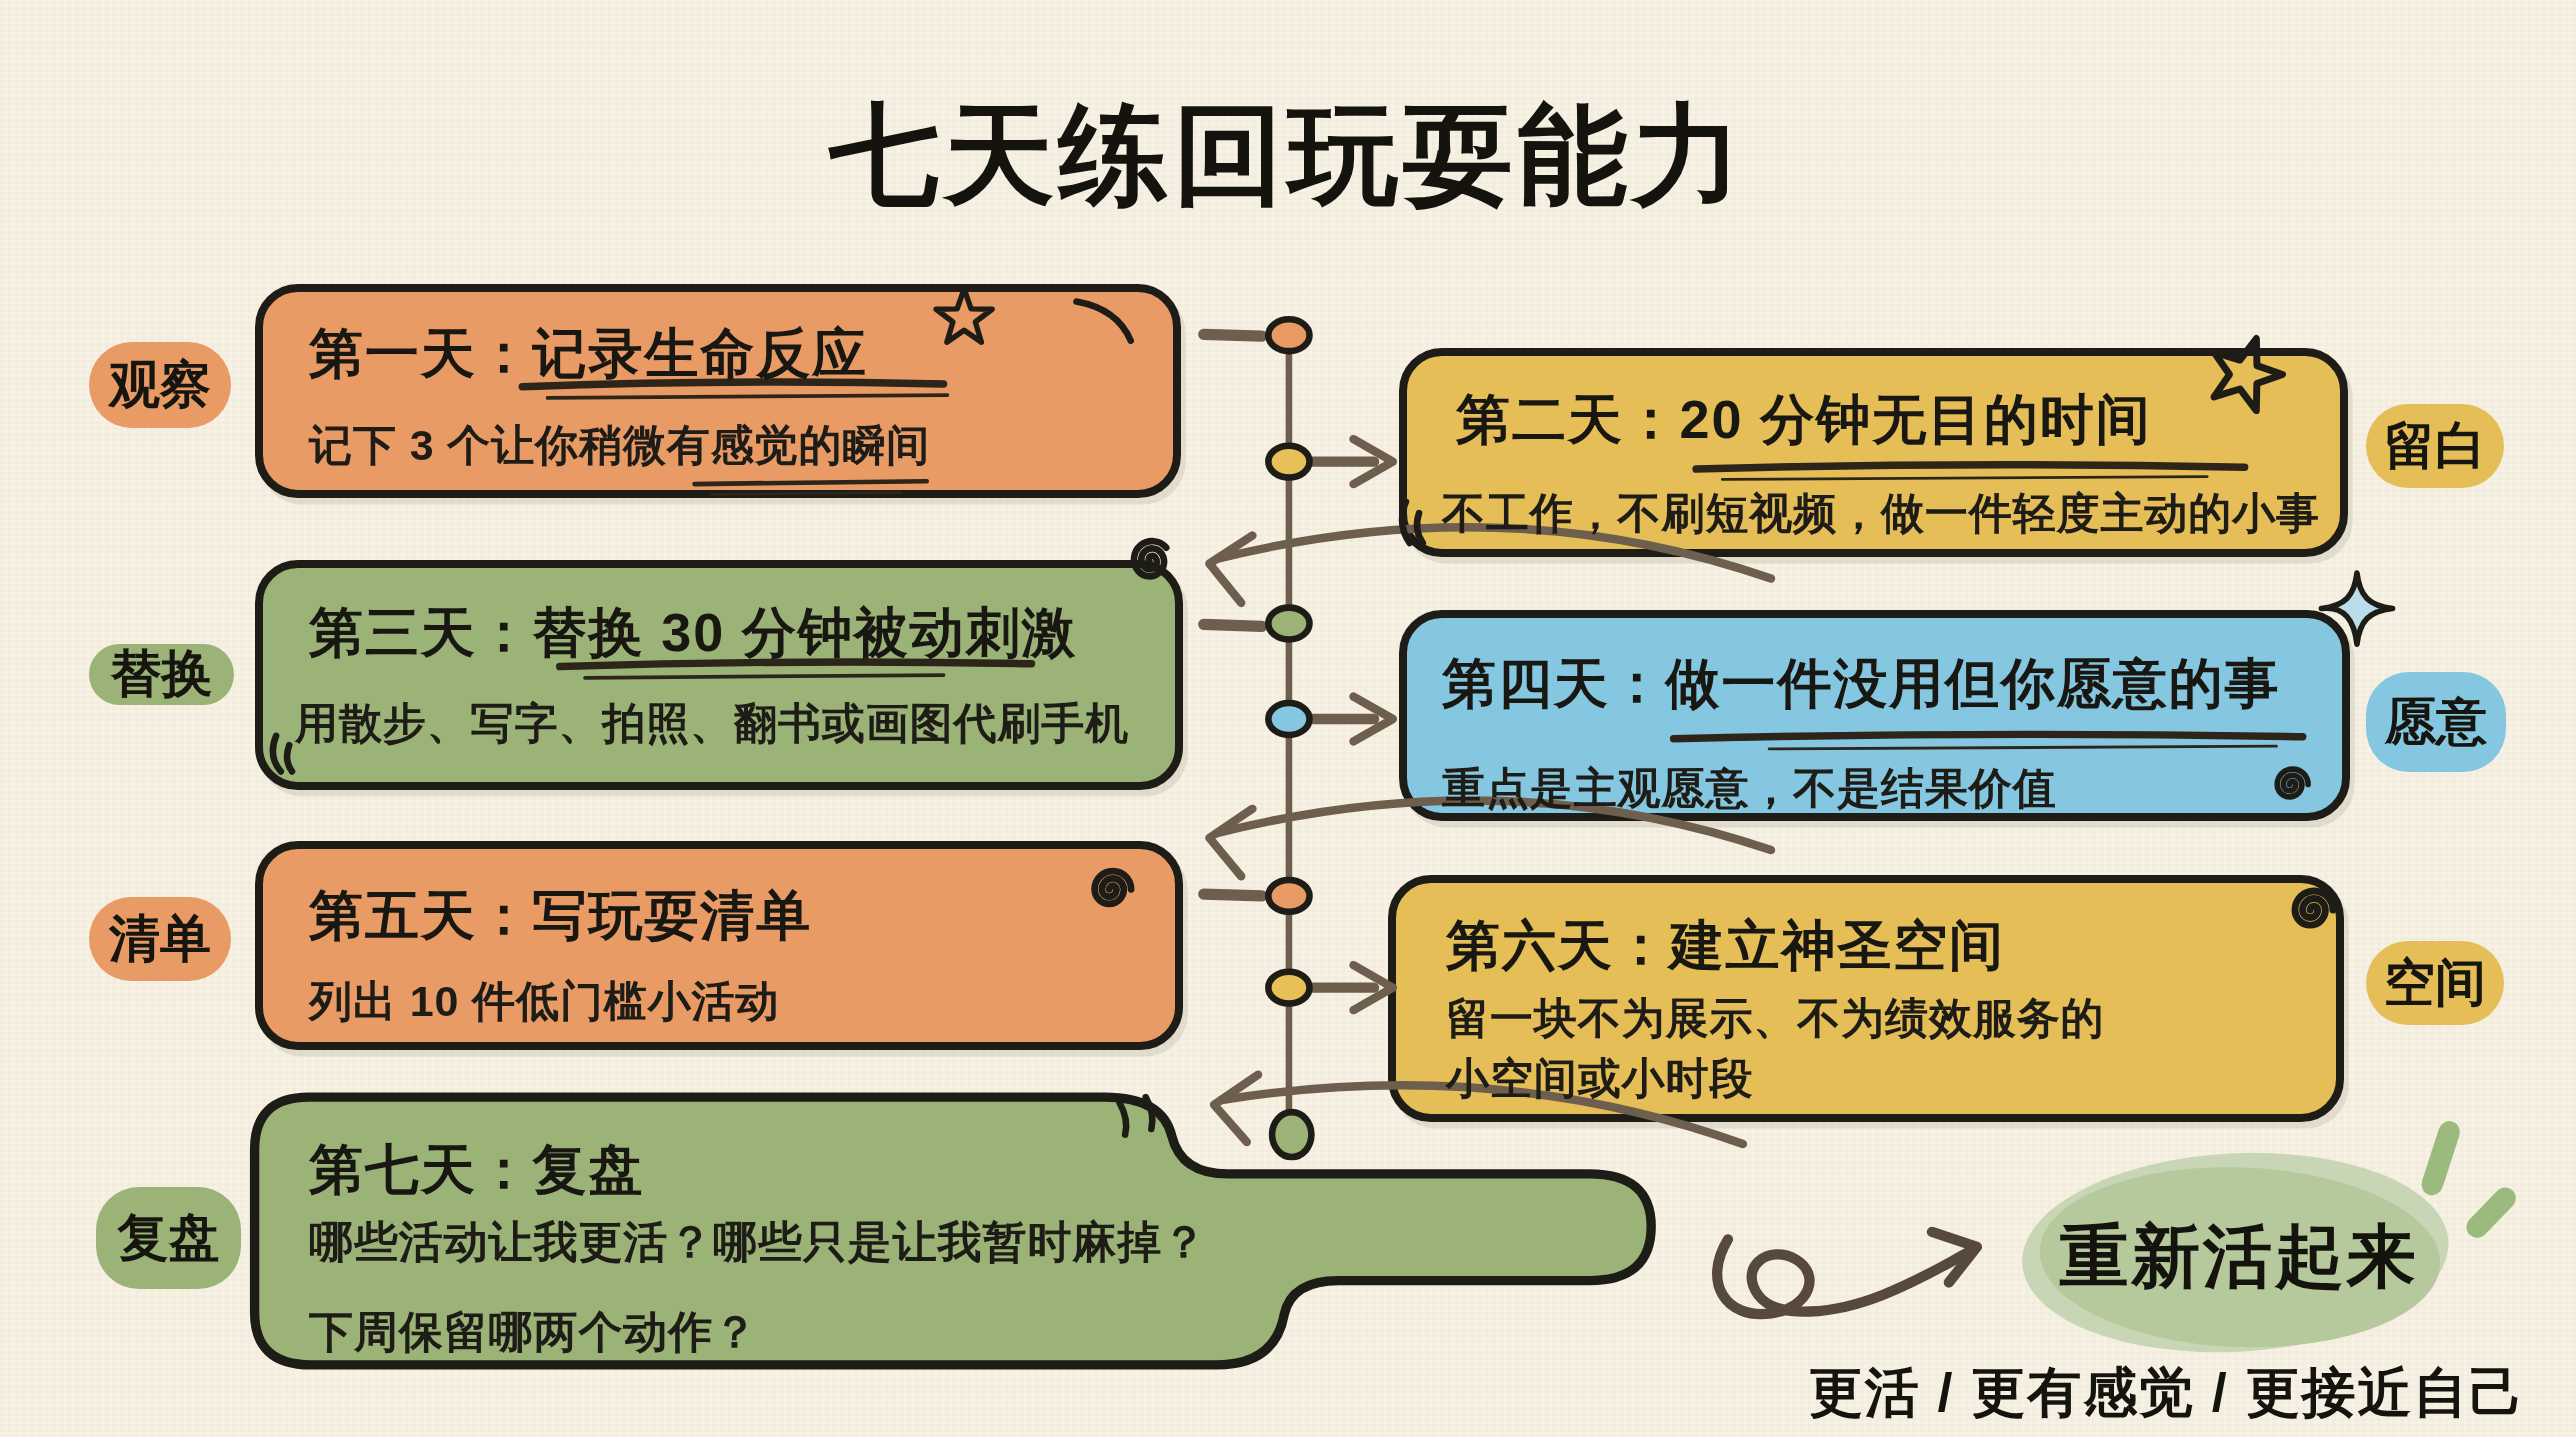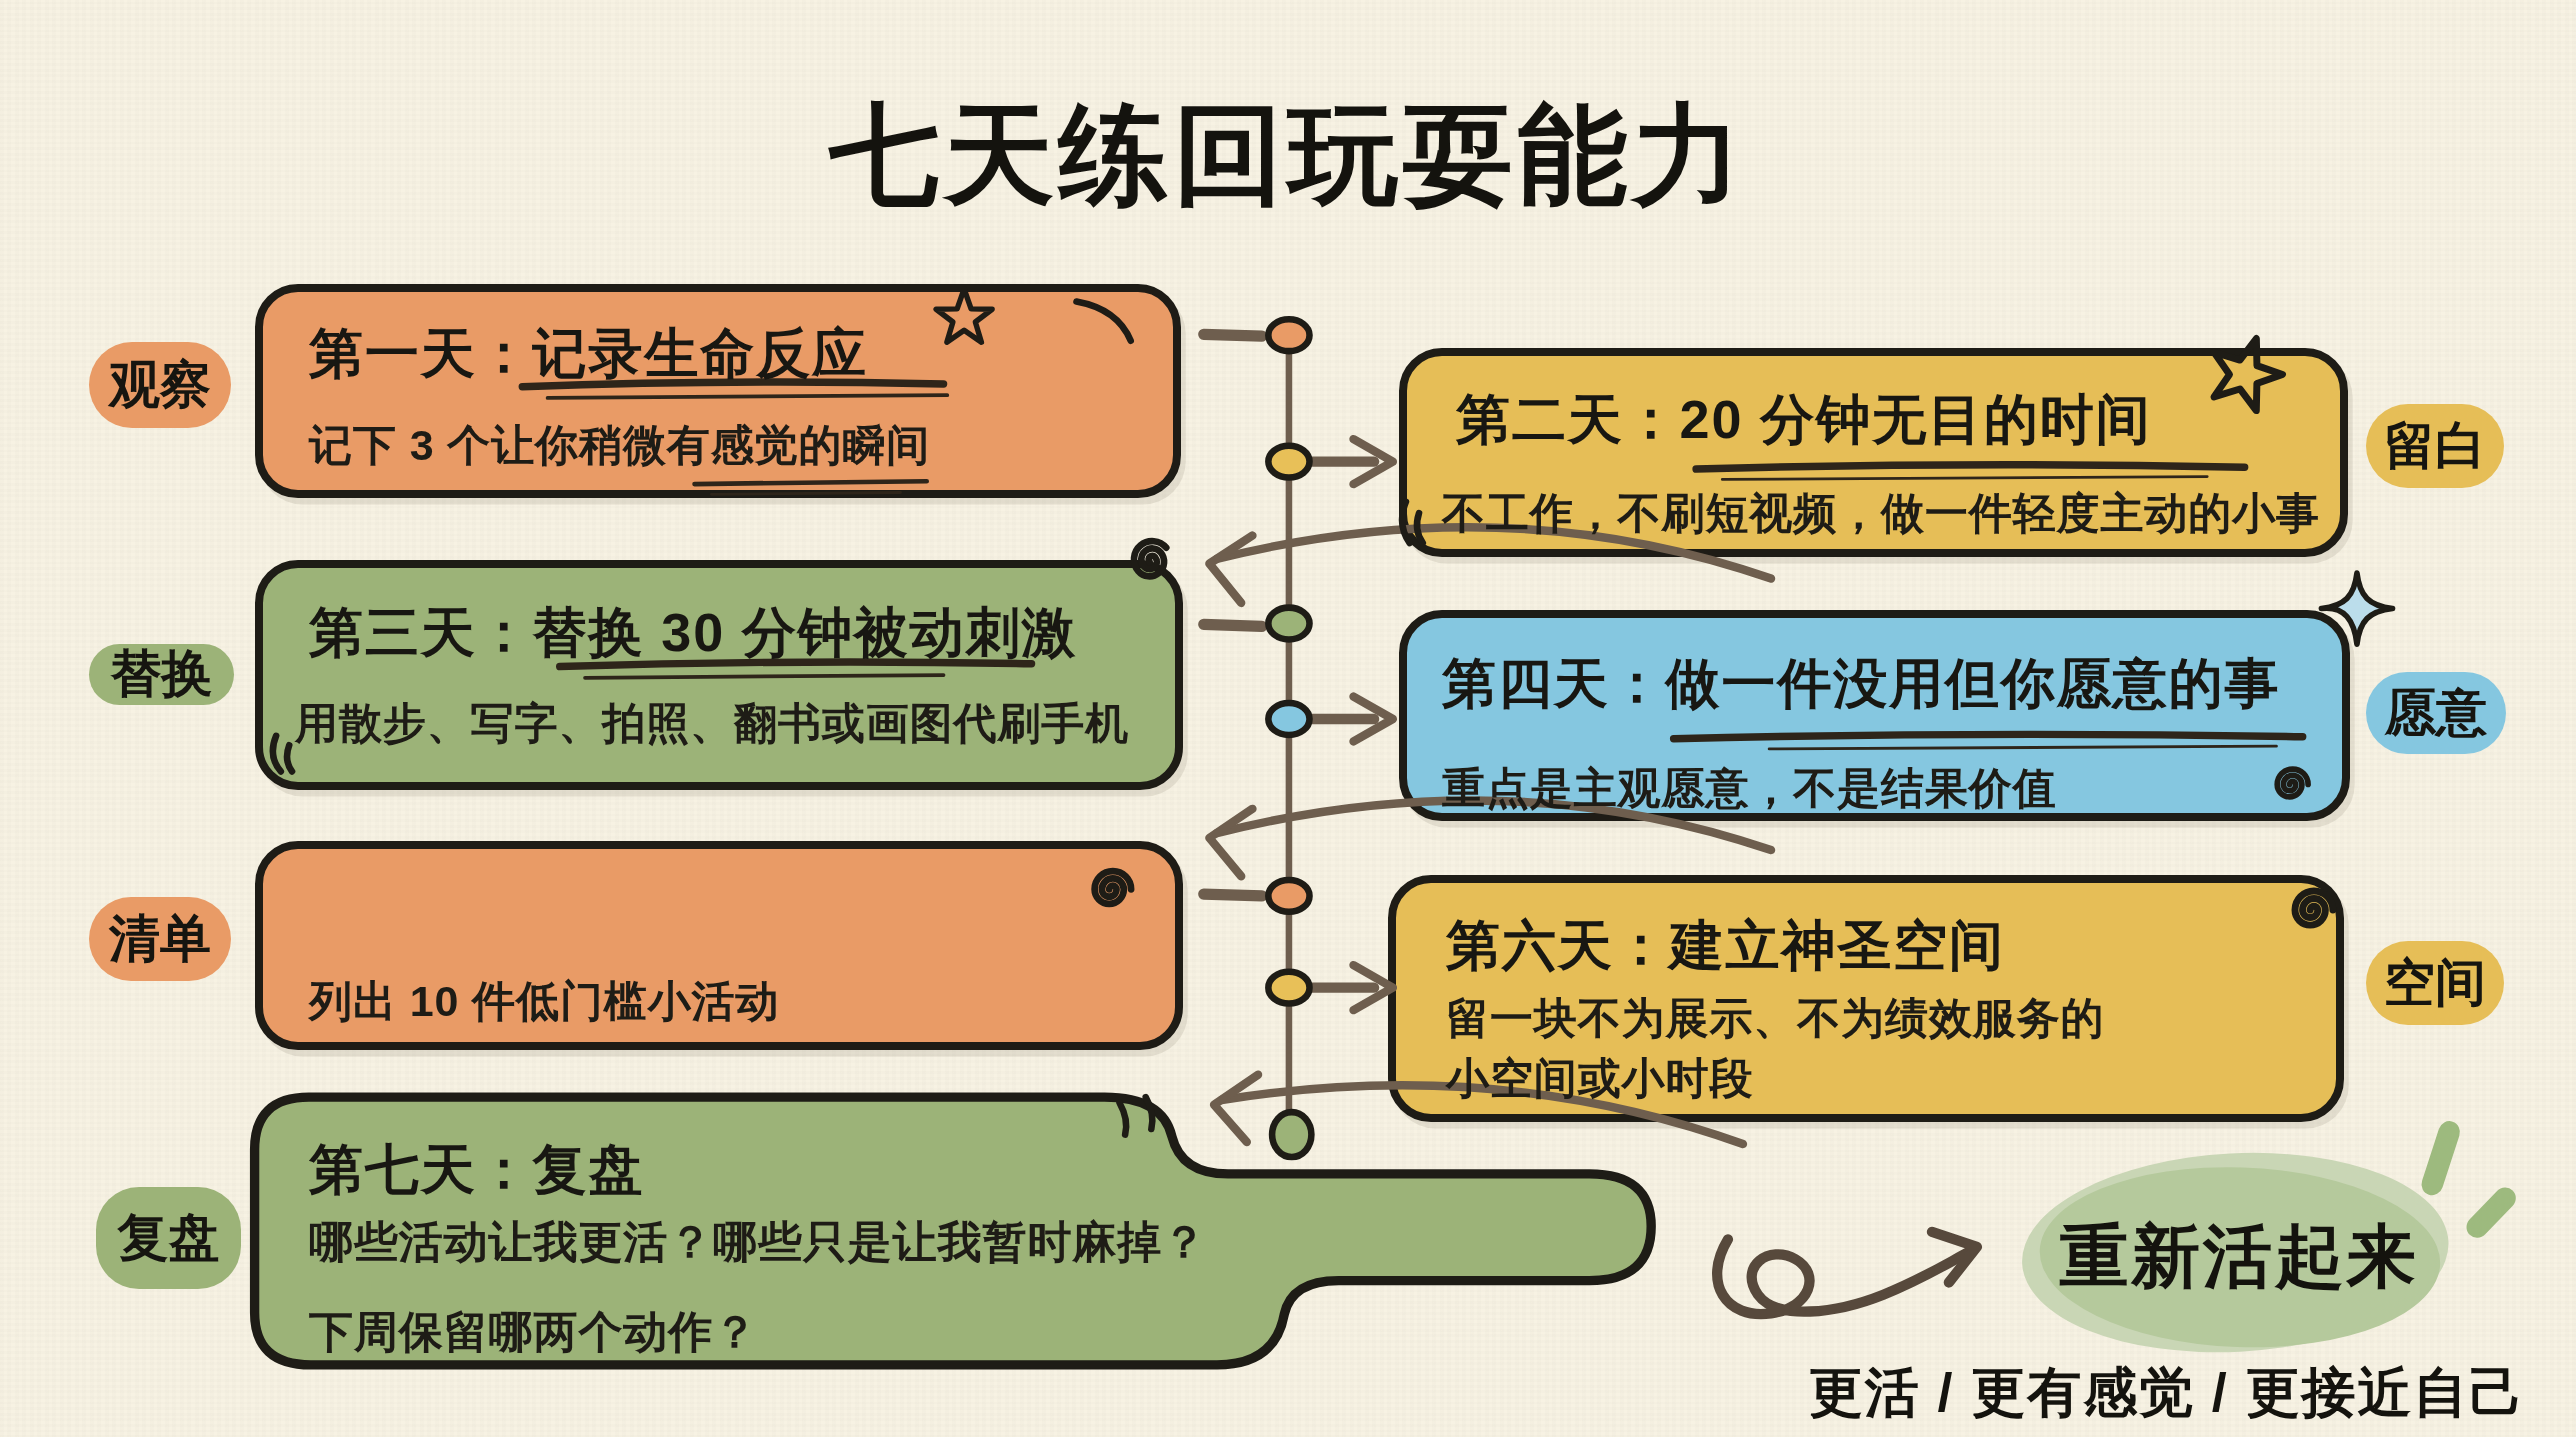--- a/index.html
+++ b/index.html
@@ -65,21 +65,21 @@
     </div>
   <div class="pill orange" style="left:89px;top:897px;width:142px;height:84px;">
       <span>清单</span>
     </div>
   <div class="pill green" style="left:96px;top:1187px;width:145px;height:102px;">
       <span>复盘</span>
     </div>
   <div class="pill yellow" style="left:2366px;top:404px;width:138px;height:84px;">
       <span>留白</span>
     </div>
-  <div class="pill blue" style="left:2366px;top:672px;width:140px;height:82px;align-items:center;">
+  <div class="pill blue" style="left:2366px;top:672px;width:140px;height:100px;align-items:center;">
       <span>愿意</span>
     </div>
   <div class="pill yellow" style="left:2366px;top:941px;width:138px;height:84px;">
       <span>空间</span>
     </div>
 
   <svg class="overlay" width="2576" height="1438" viewBox="0 0 2752 1536">
     <defs>
       <path id="spiral" d="M0,0 a3,3 0 0,1 6,0 a6,6 0 0,1 -12,0 a9,9 0 0,1 18,0 a12,12 0 0,1 -24,0 a15,15 0 0,1 30,0" fill="none" stroke="#1E1C16" stroke-width="5.5" stroke-linecap="round"></path>
       <polygon id="star5" points="0,-30 7.1,-9.7 28.5,-9.3 11.4,3.7 17.6,24.3 0,12 -17.6,24.3 -11.4,3.7 -28.5,-9.3 -7.1,-9.7" fill="none" stroke="#1E1C16" stroke-width="5.5" stroke-linejoin="round"></polygon>
@@ -176,20 +176,21 @@
 
   <div class="abs card-title" style="left:1456px;top:384px;">第二天：20 分钟无目的时间</div>
   <div class="abs card-sub" style="left:1442px;top:485px;">不工作，不刷短视频，做一件轻度主动的小事</div>
 
   <div class="abs card-title" style="left:309px;top:597px;">第三天：替换 30 分钟被动刺激</div>
   <div class="abs card-sub" style="left:295px;top:695px;">用散步、写字、拍照、翻书或画图代刷手机</div>
 
   <div class="abs card-title" style="left:1442px;top:648px;">第四天：做一件没用但你愿意的事</div>
   <div class="abs card-sub" style="left:1442px;top:760px;">重点是主观愿意，不是结果价值</div>
 
+  <div class="abs card-title" style="left:309px;top:880px;">第五天：写玩耍清单</div>
   <div class="abs card-sub" style="left:309px;top:973px;">列出 10 件低门槛小活动</div>
 
   <div class="abs card-title" style="left:1446px;top:910px;">第六天：建立神圣空间</div>
   <div class="abs card-sub" style="left:1446px;top:990px;">留一块不为展示、不为绩效服务的</div>
   <div class="abs card-sub" style="left:1446px;top:1050px;">小空间或小时段</div>
 
   <div class="abs card-title" style="left:309px;top:1134px;">第七天：复盘</div>
   <div class="abs card-sub" style="left:309px;top:1213px;font-size:44px;">哪些活动让我更活？哪些只是让我暂时麻掉？</div>
   <div class="abs card-sub" style="left:309px;top:1281px;font-size:44px;margin-top:22px;">下周保留哪两个动作？</div>
 

